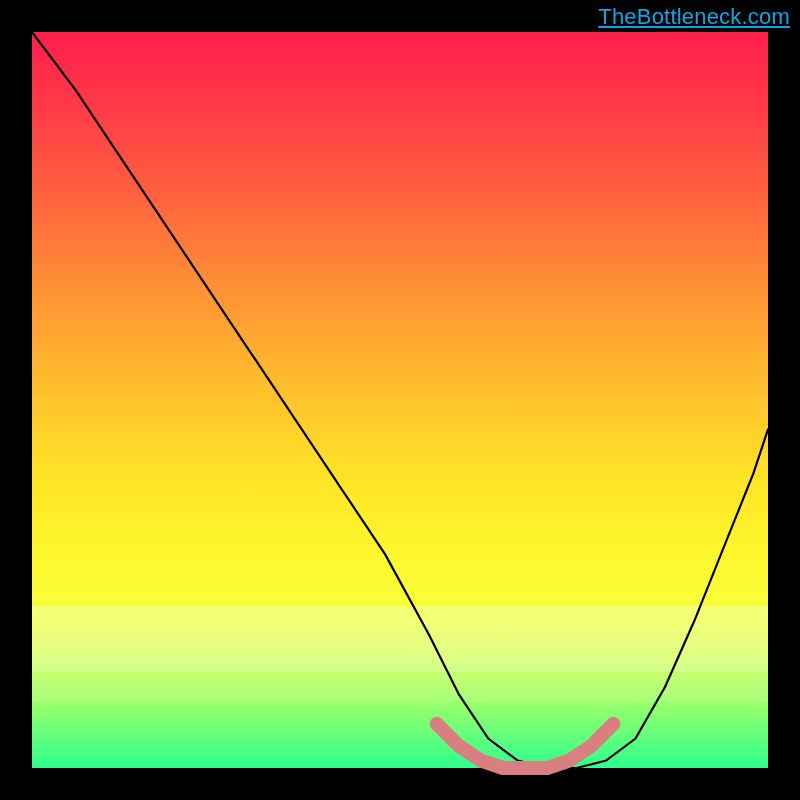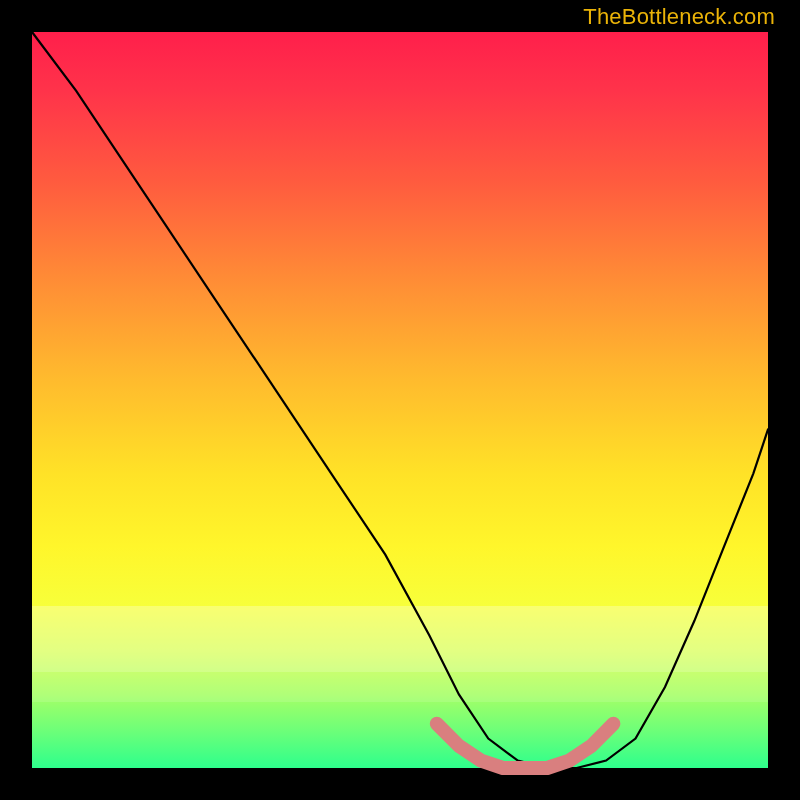--- a/index.html
+++ b/index.html
@@ -61,25 +61,26 @@
     position: absolute;
     left: 0;
     top: 0;
     width: 736px;
     height: 736px;
     overflow: visible;
   }
   .watermark {
     position: absolute;
     top: 4px;
-    right: 25px;
-    color: #eab308;
+    right: 10px;
+    color: #0ea5e9;
     font-size: 22px;
     font-weight: 500;
     letter-spacing: 0.2px;
+    text-decoration: underline;
   }
 </style>
 </head>
 <body>
 
 <div class="frame">
   <div class="watermark">TheBottleneck.com</div>
 
   <div class="plot-area">
     <div class="pale-band"></div>

